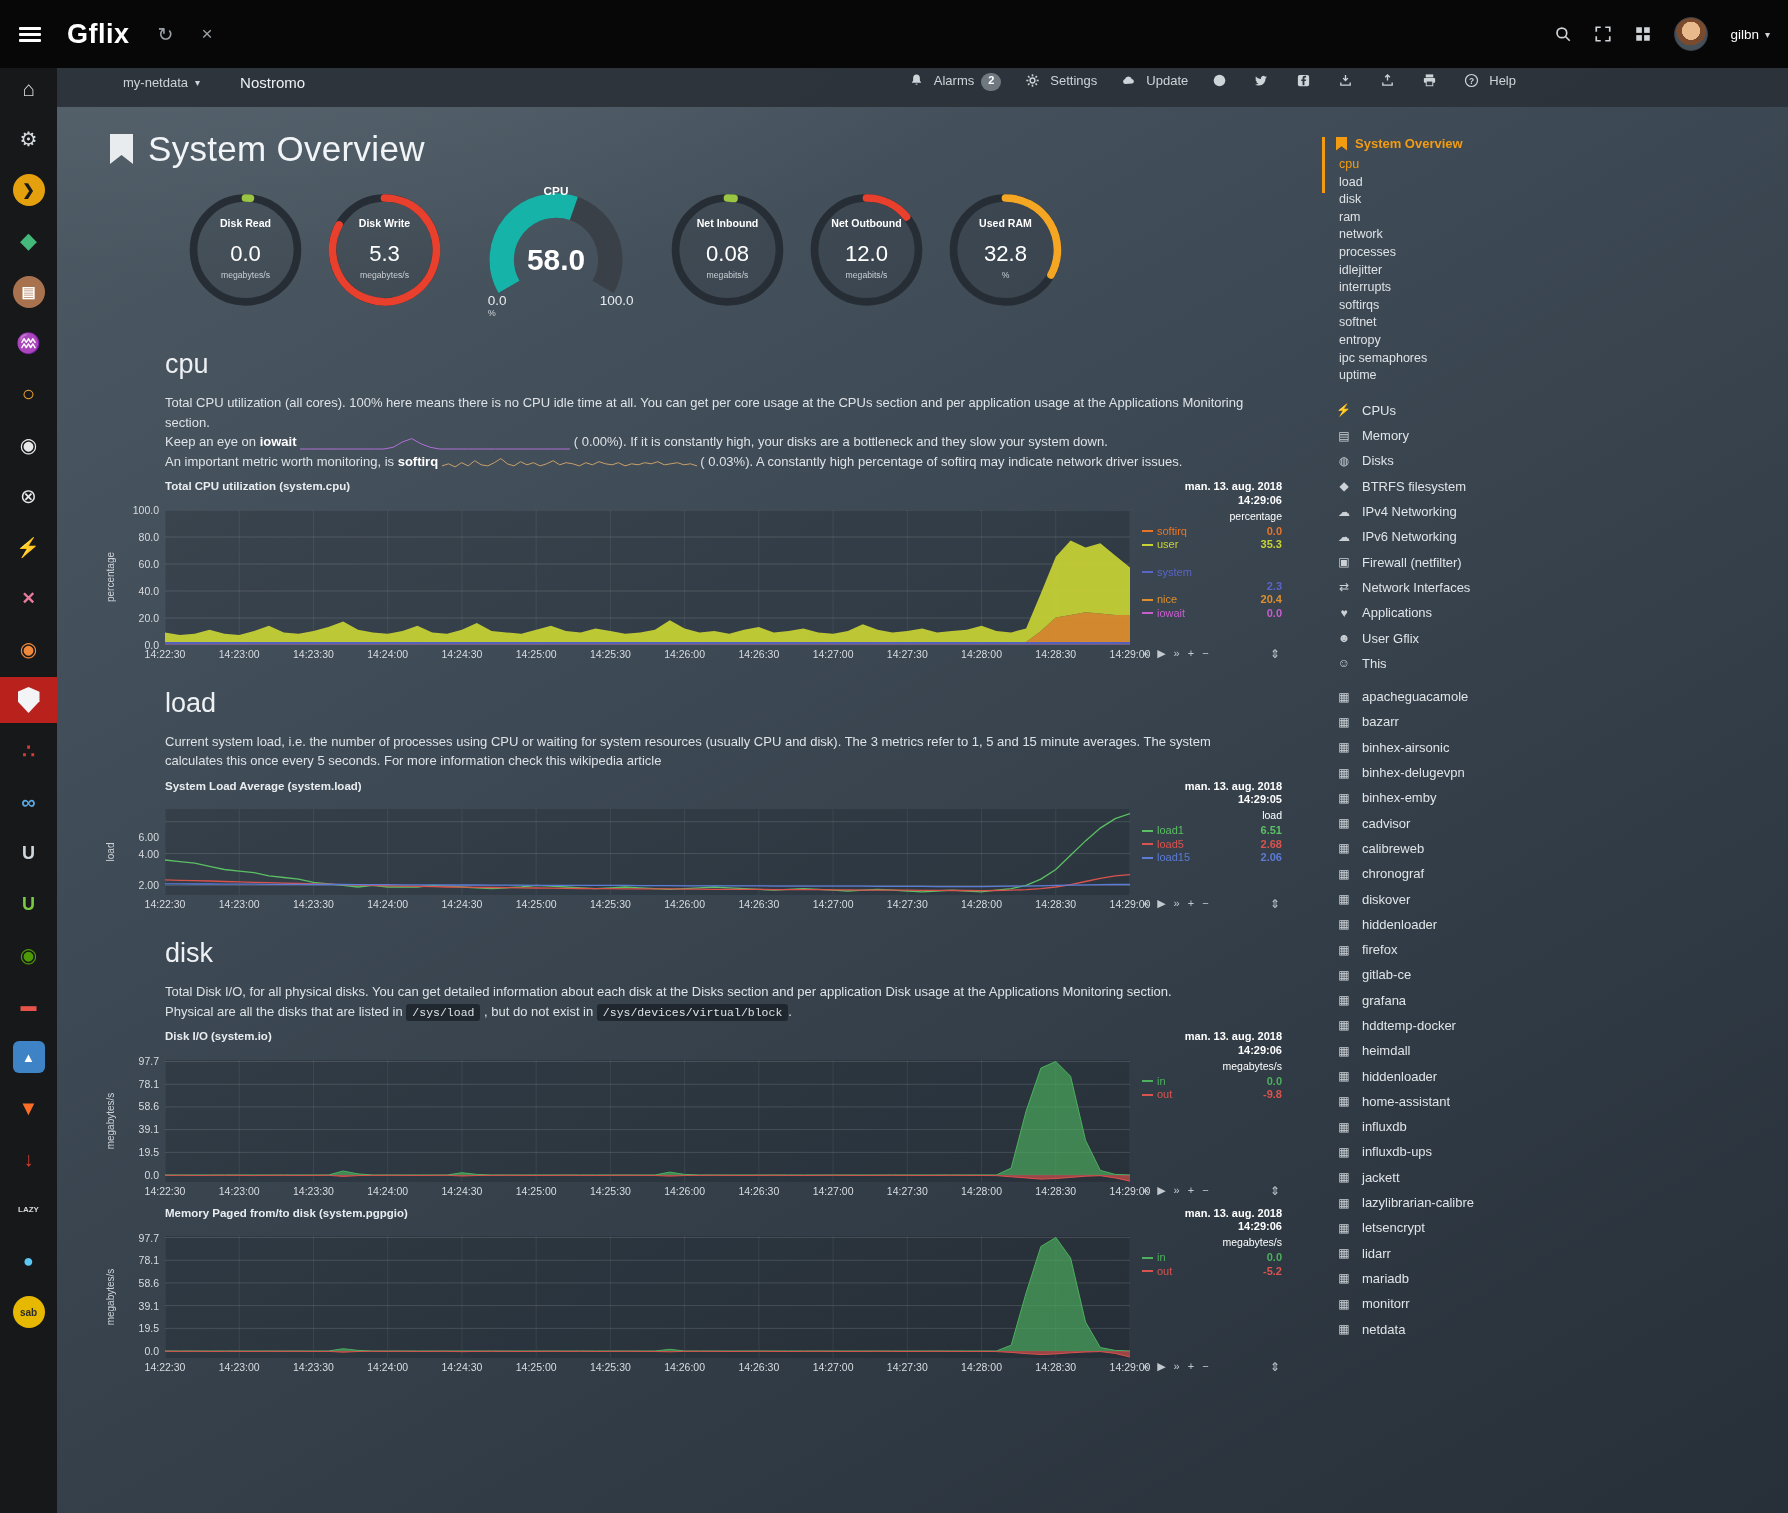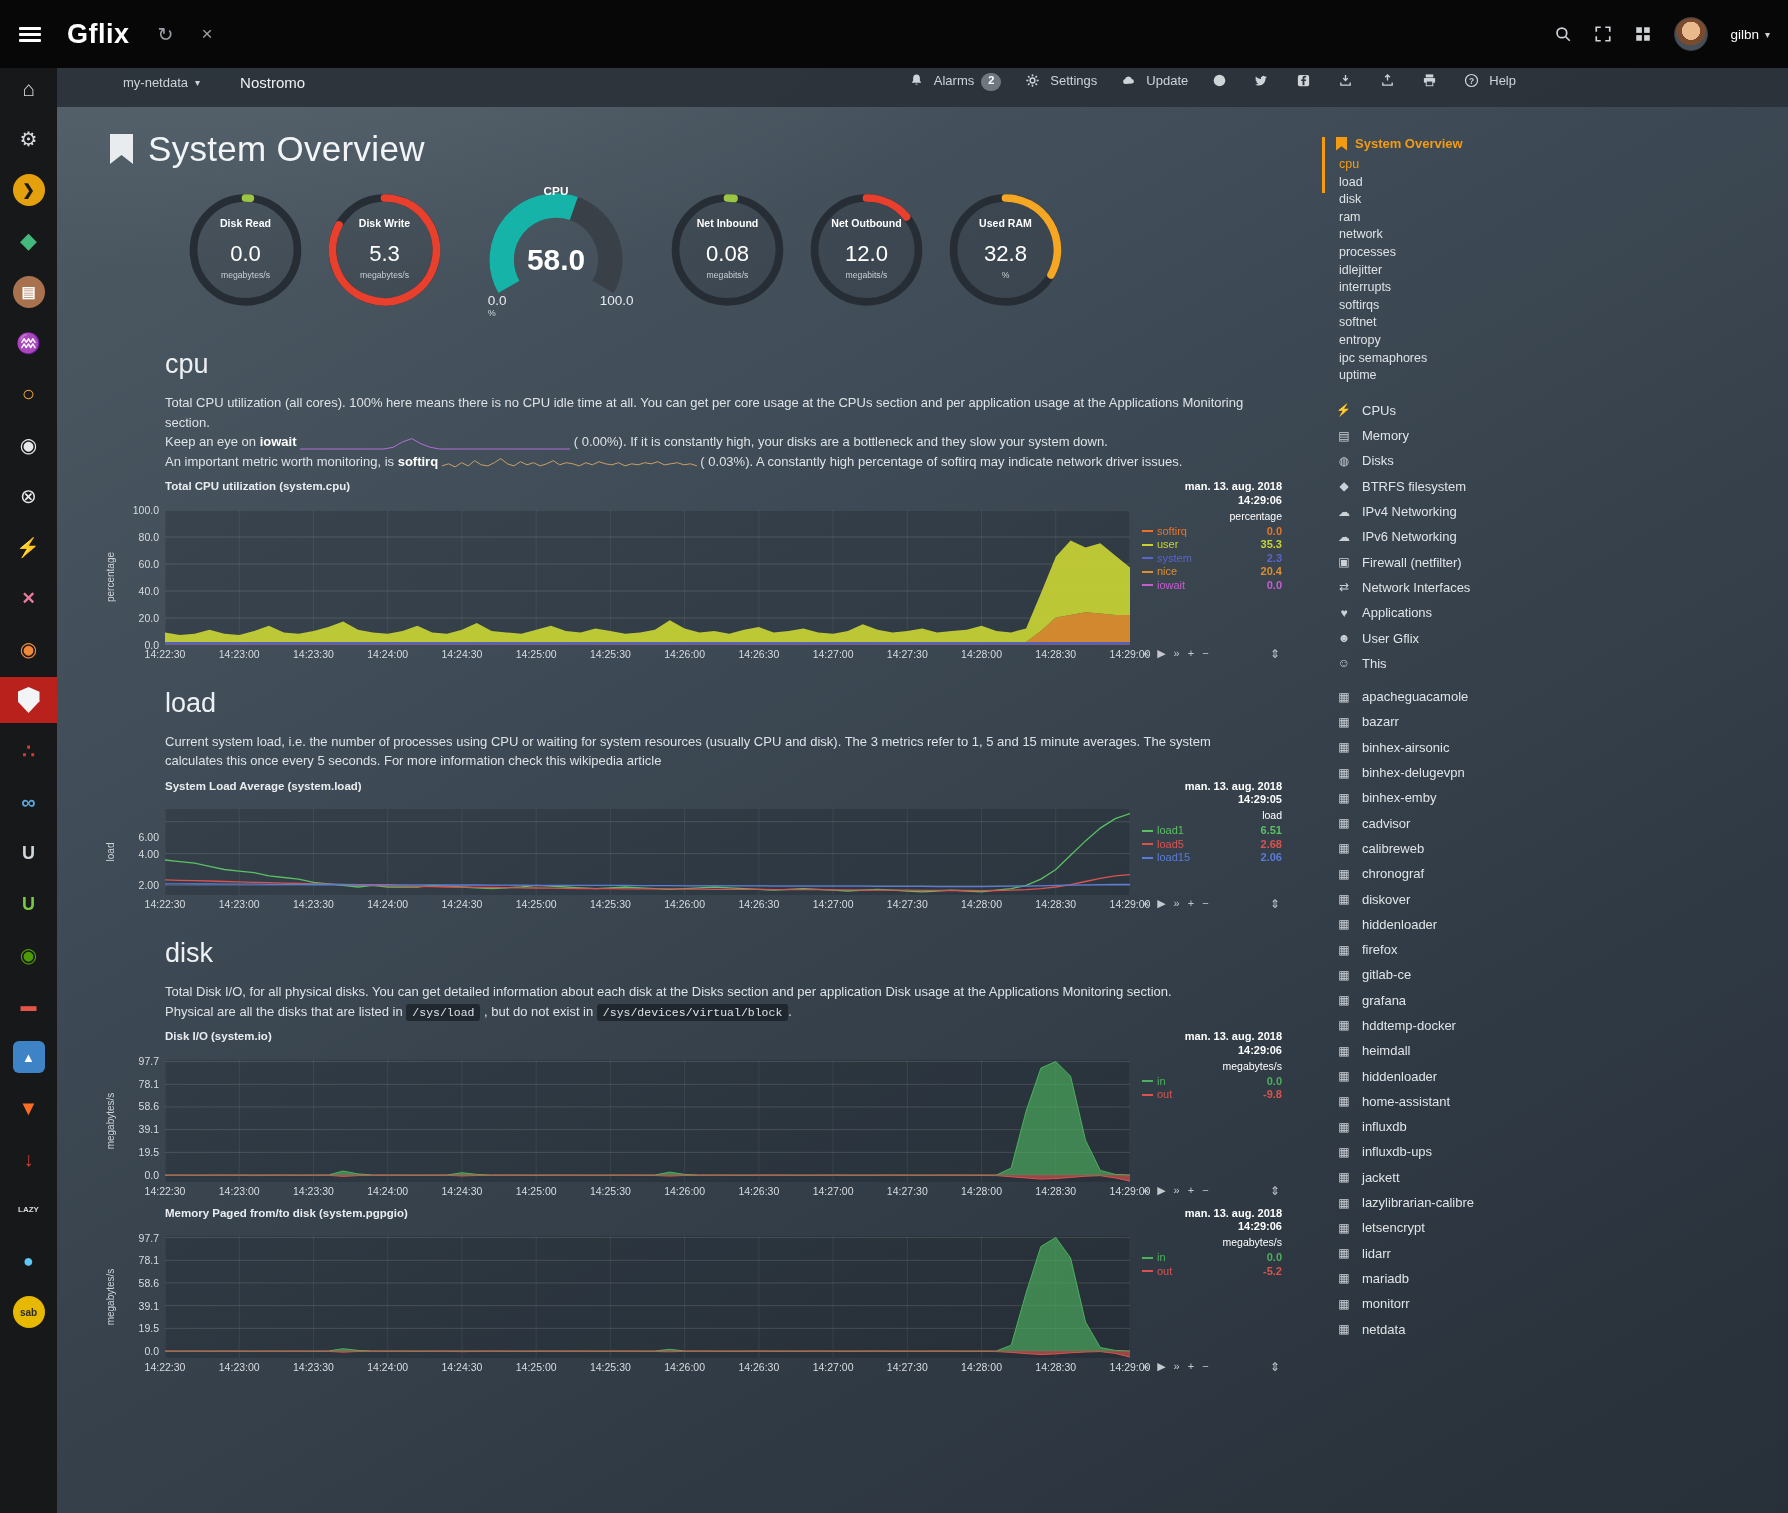--- a/index.html
+++ b/index.html
@@ -417,21 +417,21 @@
               <span class="val" style="color: rgb(233, 116, 39);">0.0</span>
             </div>
             <div class="legrow">
               <span class="dash" style="background: rgb(201, 212, 52);"></span>
               <span style="color: rgb(201, 212, 52);">user</span>
               <span class="val" style="color: rgb(201, 212, 52);">35.3</span>
             </div>
             <div class="legrow">
               <span class="dash" style="background: rgb(90, 101, 200);"></span>
               <span style="color: rgb(90, 101, 200);">system</span>
-              <span class="val" style="color: rgb(90, 101, 200);">2.3</span>
+              <span class="val" style="color: rgb(90, 101, 200); margin-top: 28px;">2.3</span>
             </div>
             <div class="legrow">
               <span class="dash" style="background: rgb(223, 143, 45);"></span>
               <span style="color: rgb(223, 143, 45);">nice</span>
               <span class="val" style="color: rgb(223, 143, 45);">20.4</span>
             </div>
             <div class="legrow">
               <span class="dash" style="background: rgb(199, 94, 207);"></span>
               <span style="color: rgb(199, 94, 207);">iowait</span>
               <span class="val" style="color: rgb(199, 94, 207);">0.0</span>

